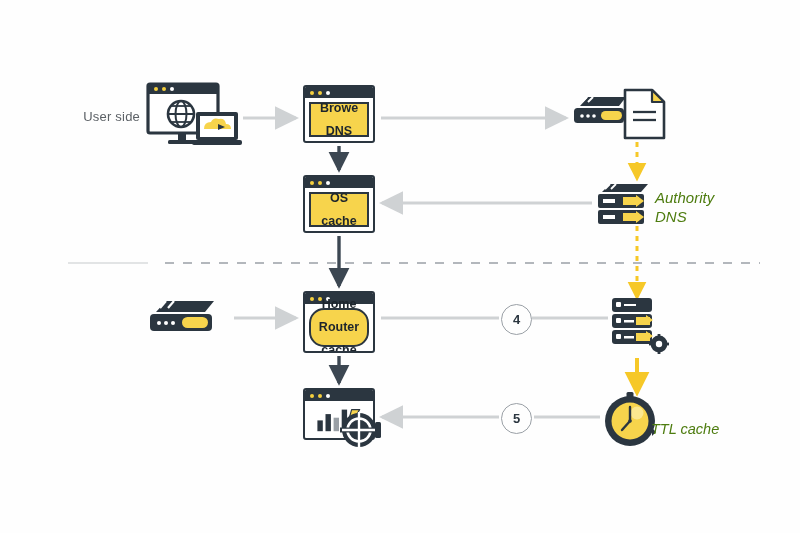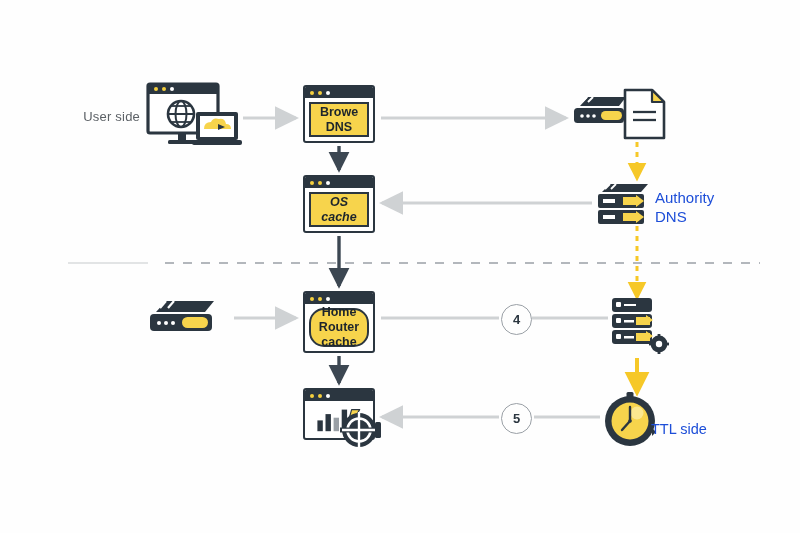--- a/index.html
+++ b/index.html
@@ -64,28 +64,28 @@
     background: #f7d44c;
     border: 2px solid #2b3640;
     box-sizing: border-box;
     display: flex;
     flex-direction: column;
     align-items: center;
     justify-content: center;
     color: #1d252c;
     font-weight: bold;
     font-size: 12.5px;
-    line-height: 15px;
+    line-height: 23px;
     text-align: center;
     font-family: "Liberation Sans", sans-serif;
   }
   .browser-inner.plain { background: #ffffff; border: none; }
 
   #card-browser-dns { left: 303px; top: 85px;  width: 72px; height: 58px; }
-  #card-os-cache    { left: 303px; top: 175px; width: 72px; height: 58px; font-style: italic; }
+  #card-os-cache    { left: 303px; top: 175px; width: 72px; height: 58px; }
   #card-home-router { left: 303px; top: 291px; width: 72px; height: 62px; }
   #card-webpage     { left: 303px; top: 388px; width: 72px; height: 52px; }
 
   
   .step-circle {
     position: absolute;
     width: 29px; height: 29px;
     border: 1.4px solid #9aa0a6;
     border-radius: 50%;
     background: #fefefe;
@@ -96,25 +96,26 @@
     align-items: center;
     justify-content: center;
     font-family: "Liberation Sans", sans-serif;
   }
   #step-4 { left: 501px; top: 304px; }
   #step-5 { left: 501px; top: 403px; }
 
   
   .node-label {
     position: absolute;
-    color: #1d4ed8;
+    color: #4d7c0f;
     font-size: 15px;
     line-height: 19px;
     font-family: "Liberation Sans", sans-serif;
     white-space: pre-line;
+    font-style: italic;
   }
   #label-authority-dns { left: 655px; top: 188px; }
   #label-ttl-timer     { left: 651px; top: 420px; font-size: 14.5px; }
 
   
   .icon-node { position: absolute; }
 </style>
 </head>
 <body>
 
@@ -350,18 +351,18 @@
       <rect x="24.5" y="0" width="7" height="6" rx="1.5" fill="#2b3640"></rect>
       <circle cx="28" cy="29" r="25" fill="#2b3640"></circle>
       <circle cx="28" cy="29" r="18.5" fill="#f7d44c"></circle>
       <circle cx="35" cy="21" r="6.5" fill="#fbe890"></circle>
       <line x1="28" y1="29" x2="28" y2="15" stroke="#2b3640" stroke-width="2.4" stroke-linecap="round"></line>
       <line x1="28" y1="29" x2="20" y2="38" stroke="#2b3640" stroke-width="2.4" stroke-linecap="round"></line>
       <circle cx="28" cy="29" r="1.8" fill="#2b3640"></circle>
       <path d="M50 36 L54 40 L50 44 Z" fill="#2b3640"></path>
     </svg>
   </div>
-  <div class="node-label" id="label-ttl-timer">TTL side</div>
+  <div class="node-label" id="label-ttl-timer">TTL cache</div>
 
   <div class="step-circle" id="step-4">4</div>
   <div class="step-circle" id="step-5">5</div>
 
 </div>
 
 </body></html>

